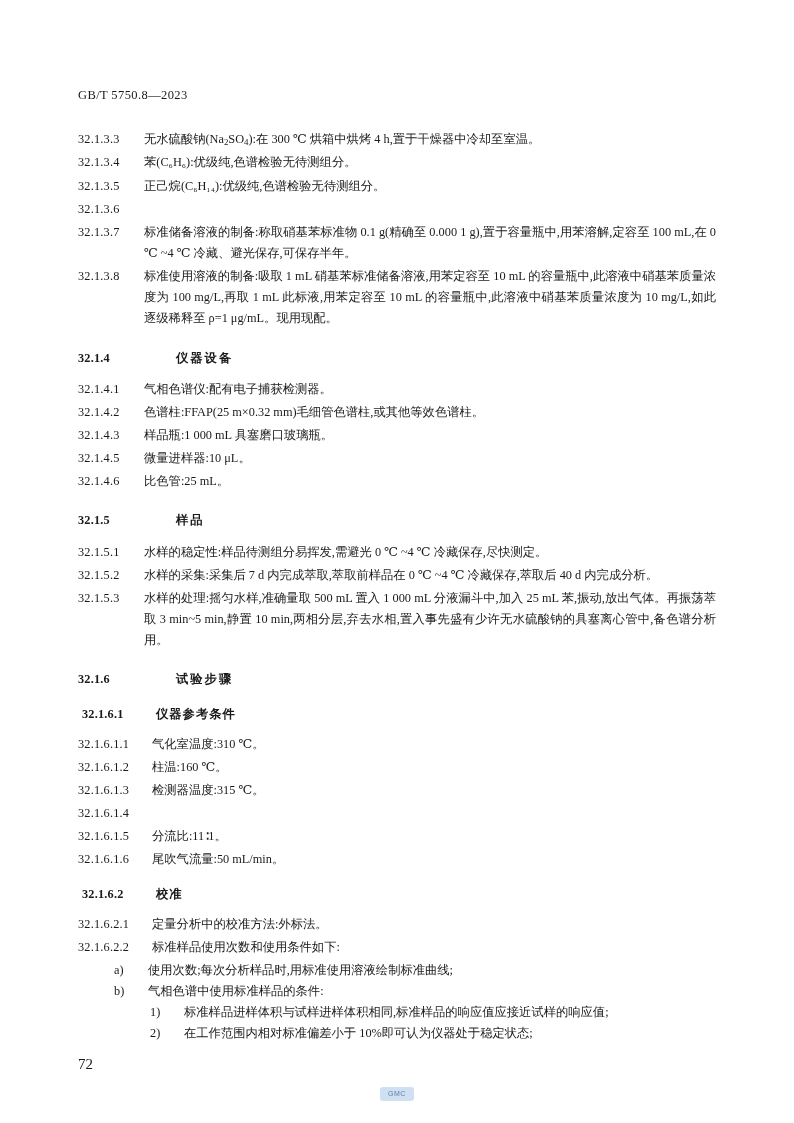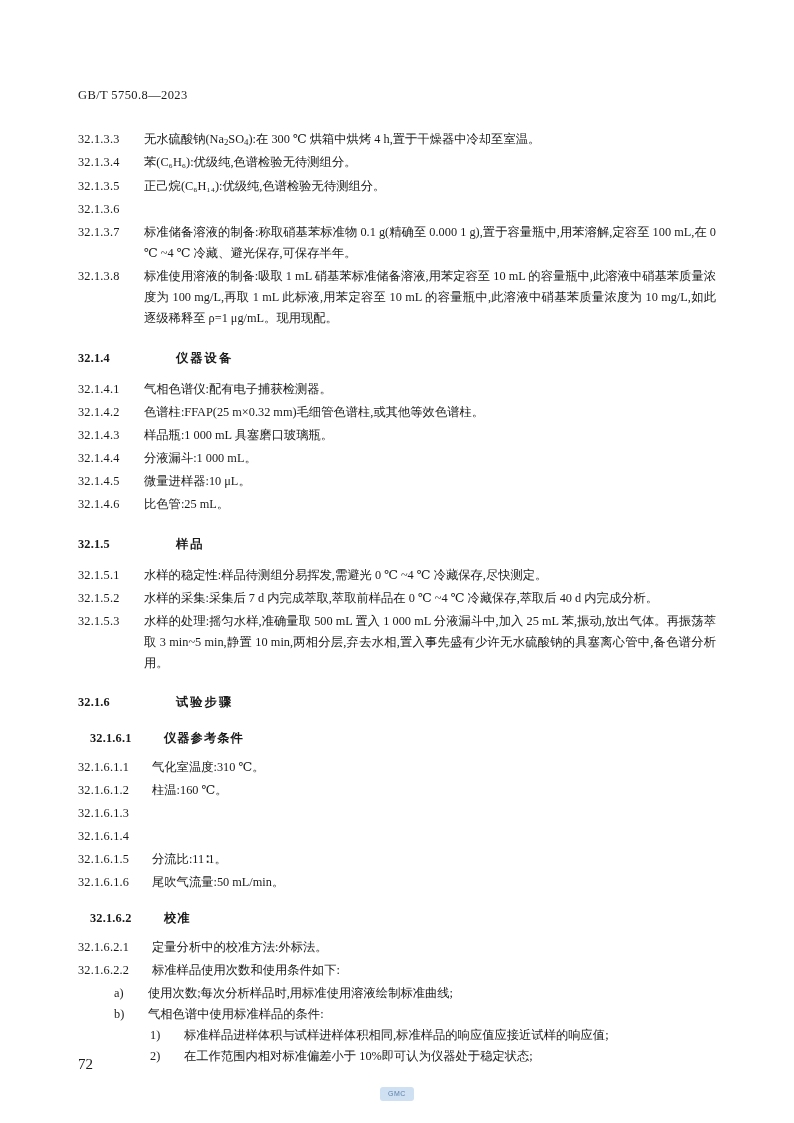--- a/index.html
+++ b/index.html
@@ -57,21 +57,21 @@
     align-items: flex-start;
     font-weight: bold;
     margin: 18px 0 10px 0;
   }
   .sec-head .num { min-width: 66px; font-weight: bold; }
   .sec-head .txt { letter-spacing: 2px; margin-left: 32px; }
   .sub-head {
     display: flex;
     align-items: flex-start;
     font-weight: bold;
-    margin: 14px 0 8px 12px;
+    margin: 14px 0 8px 4px;
   }
   .sub-head .num { min-width: 74px; font-weight: bold; }
   .sub-head .txt { letter-spacing: 1px; }
   .item-list {
     margin: 0;
     padding: 0;
   }
   .listitem {
     display: flex;
     align-items: flex-start;
@@ -162,24 +162,20 @@
     <div class="para">
       <span class="num w2">32.1.4.2</span>
       <span class="txt">色谱柱:FFAP(25 m×0.32 mm)毛细管色谱柱,或其他等效色谱柱。</span>
     </div>
 
     <div class="para">
       <span class="num w2">32.1.4.3</span>
       <span class="txt">样品瓶:1 000 mL 具塞磨口玻璃瓶。</span>
     </div>
 
-    <div class="para">
-      <span class="num w2">32.1.4.4</span>
-      <span class="txt">分液漏斗:1 000 mL。</span>
-    </div>
 
     <div class="para">
       <span class="num w2">32.1.4.5</span>
       <span class="txt">微量进样器:10 μL。</span>
     </div>
 
     <div class="para">
       <span class="num w2">32.1.4.6</span>
       <span class="txt">比色管:25 mL。</span>
     </div>
@@ -219,20 +215,21 @@
       <span class="txt">气化室温度:310 ℃。</span>
     </div>
 
     <div class="para">
       <span class="num w3">32.1.6.1.2</span>
       <span class="txt">柱温:160 ℃。</span>
     </div>
 
     <div class="para">
       <span class="num w3">32.1.6.1.3</span>
+      <span class="txt">检测器温度:315 ℃。</span>
     </div>
 
     <div class="para">
       <span class="num w3">32.1.6.1.4</span>
     </div>
 
     <div class="para">
       <span class="num w3">32.1.6.1.5</span>
       <span class="txt">分流比:11∶1。</span>
     </div>

